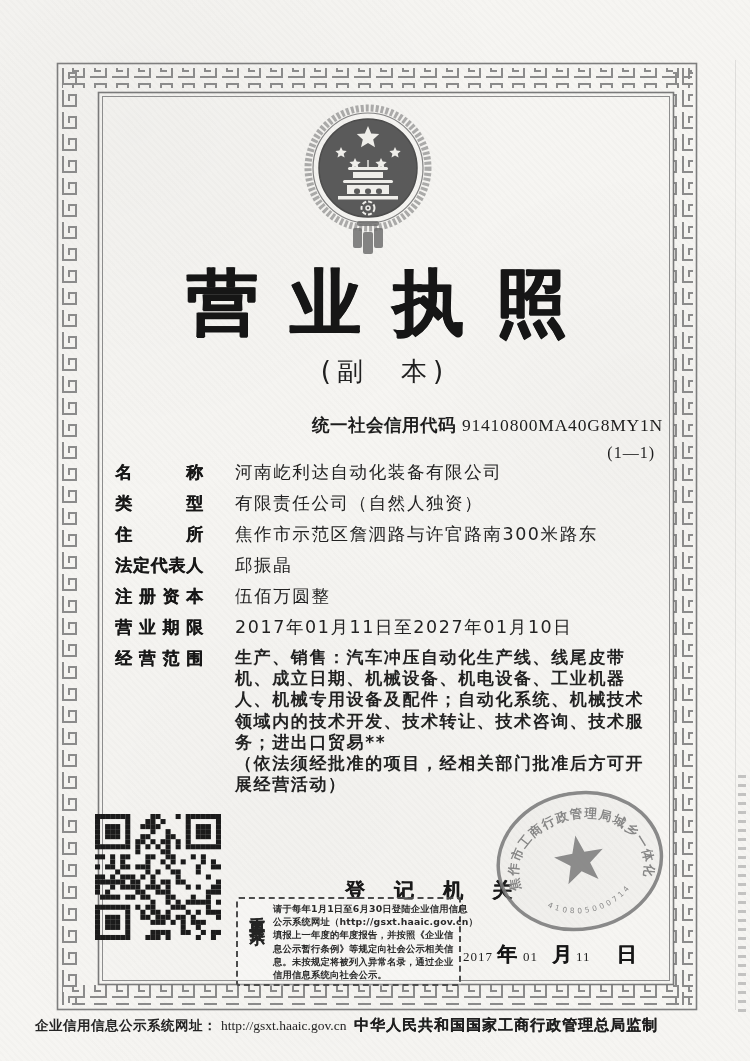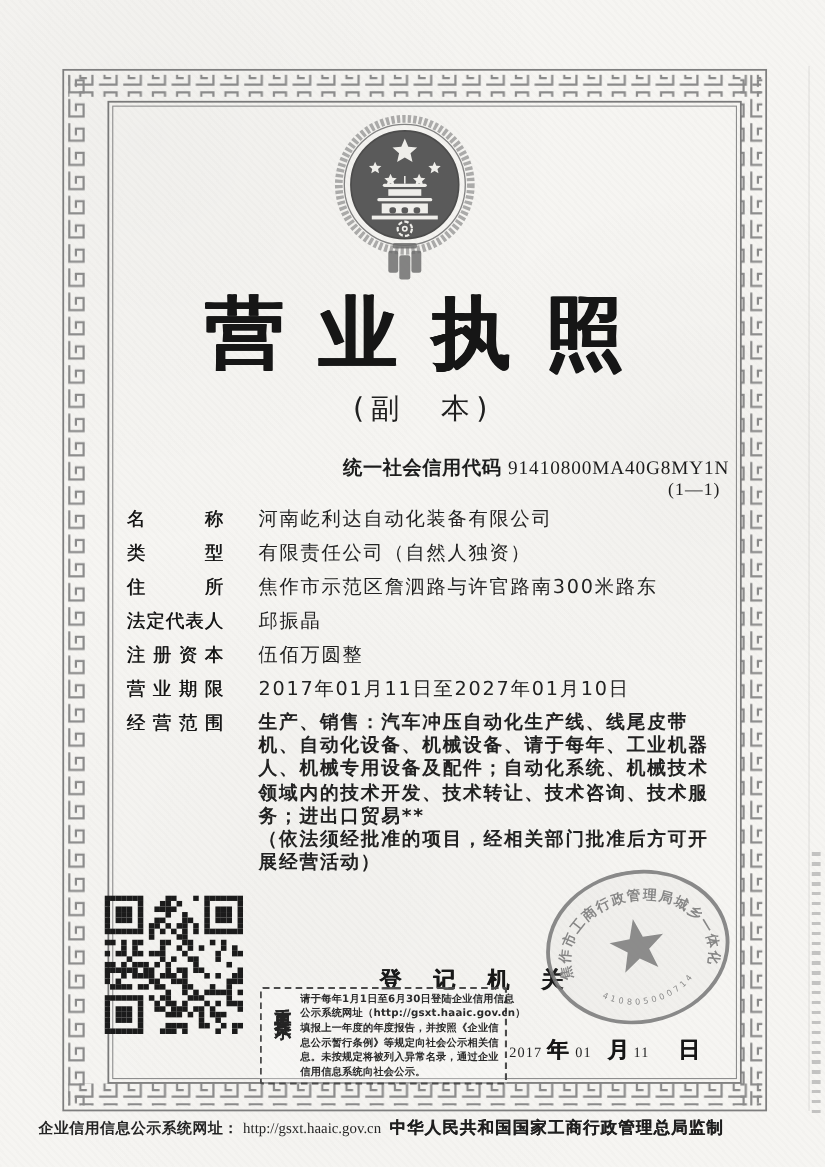--- a/index.html
+++ b/index.html
@@ -29,27 +29,27 @@
   }
   .doc-subtitle{
     position:absolute;left:57px;width:640px;top:354px;
     text-align:center;font-size:26px;color:#202020;letter-spacing:6px;padding-left:16px;box-sizing:border-box;
   }
 
   .credit-block{position:absolute;right:87px;top:413px;text-align:right;}
   .credit-line{white-space:nowrap;}
   .credit-label{font-weight:bold;font-size:17.5px;letter-spacing:.5px;}
   .credit-code{font-family:"Liberation Serif","DejaVu Serif",serif;font-size:17.5px;letter-spacing:.8px;margin-left:6px;}
-  .page-index{font-family:"Liberation Serif","DejaVu Serif",serif;font-size:16px;padding-right:8px;letter-spacing:1px;}
+  .page-index{font-family:"Liberation Serif","DejaVu Serif",serif;font-size:16px;margin-top:7px;padding-right:8px;letter-spacing:1px;}
 
   .fields{position:absolute;left:115px;top:461px;width:575px;}
   .frow{display:flex;align-items:flex-start;height:31px;}
   .frow.scope{height:auto;}
   .flabel{
-    width:88px;flex:0 0 88px;font-weight:normal;font-size:17px;color:#171717;
+    width:88px;flex:0 0 88px;font-weight:bold;font-size:17px;color:#171717;
     text-align:justify;text-align-last:justify;line-height:22px;
     text-shadow:0.4px 0 0 currentColor;
   }
   .fval{
     margin-left:32px;font-size:17.5px;color:#222;letter-spacing:1.6px;
     font-family:"DejaVu Sans","Liberation Sans",sans-serif;line-height:22px;white-space:nowrap;
   }
   .scope-lines{margin-left:32px;font-weight:bold;}
   .scope-lines div{font-size:17px;letter-spacing:1.6px;line-height:21.2px;color:#222;white-space:nowrap;}
 
@@ -181,21 +181,21 @@
       <span class="fval">伍佰万圆整</span>
     </div>
     <div class="frow">
       <span class="flabel">营业期限</span>
       <span class="fval">2017年01月11日至2027年01月10日</span>
     </div>
     <div class="frow scope">
       <span class="flabel">经营范围</span>
       <span class="scope-lines">
         <div>生产、销售：汽车冲压自动化生产线、线尾皮带</div>
-        <div>机、自动化设备、机械设备、请于每年、工业机器</div>
+        <div>机、成立日期、机械设备、机电设备、工业机器</div>
         <div>人、机械专用设备及配件；自动化系统、机械技术</div>
         <div>领域内的技术开发、技术转让、技术咨询、技术服</div>
         <div>务；进出口贸易**</div>
         <div>（依法须经批准的项目，经相关部门批准后方可开</div>
         <div>展经营活动）</div>
       </span>
     </div>
   </div>
 
   <div class="qr-wrap">

